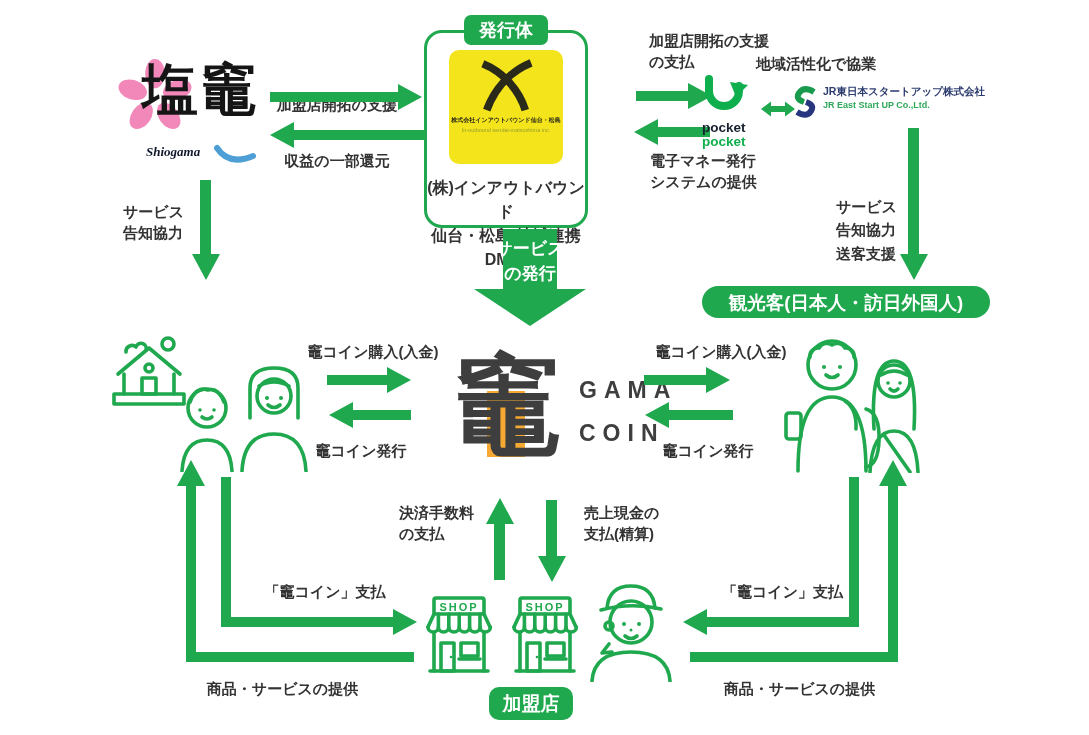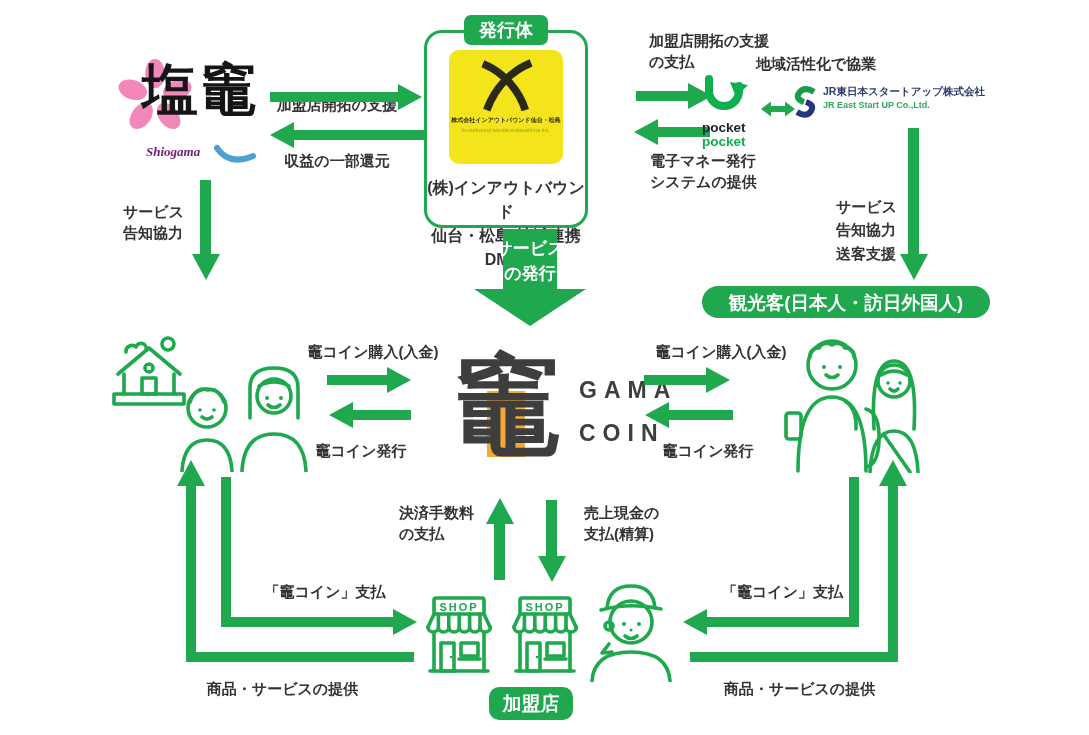--- a/index.html
+++ b/index.html
@@ -36,21 +36,21 @@
         <ellipse cx="40" cy="16" rx="10" ry="15" transform="rotate(144 40 40)"></ellipse>
         <ellipse cx="40" cy="16" rx="10" ry="15" transform="rotate(216 40 40)"></ellipse>
         <ellipse cx="40" cy="16" rx="10" ry="15" transform="rotate(288 40 40)"></ellipse>
       </g>
       <circle cx="40" cy="40" r="6" fill="#ffffff"></circle>
     </svg>
     <div style="position:absolute;left:26px;top:2px;font-family:'Liberation Serif',serif;font-weight:bold;font-size:56px;line-height:1.1;color:#151515;letter-spacing:2px;">塩竈</div>
     <svg width="42" height="24" viewBox="0 0 42 24" style="position:absolute;left:98px;top:84px;">
       <path d="M3,6 q12,18 36,8" stroke="#4D9FD6" stroke-width="6" fill="none" stroke-linecap="round"></path>
     </svg>
-    <div style="position:absolute;left:30px;top:86px;font-family:'Liberation Serif',serif;font-style:italic;font-weight:bold;font-size:13px;color:#701a75;">Shiogama</div>
+    <div style="position:absolute;left:30px;top:86px;font-family:'Liberation Serif',serif;font-style:italic;font-weight:bold;font-size:13px;color:#0f172a;">Shiogama</div>
   </div>
 
   <div class="abs" style="left:424px;top:30px;width:164px;height:198px;border:3px solid var(--green);border-radius:18px;background:#fff;">
     <div class="badge" style="left:50%;top:-18px;transform:translateX(-50%);padding:3px 15px;font-size:18px;border-radius:7px;">発行体</div>
     <div style="width:114px;height:114px;margin:17px auto 0;background:#F4E41C;border-radius:10px;text-align:center;padding-top:6px;">
       <svg width="62" height="54" viewBox="0 0 64 56" style="display:block;margin:2px auto 0;">
         <g fill="none" stroke="#2A2A1A" stroke-width="8">
           <path d="M12,54 C20,32 36,14 58,5"></path>
           <path d="M52,54 C46,34 30,15 8,6"></path>
         </g>

